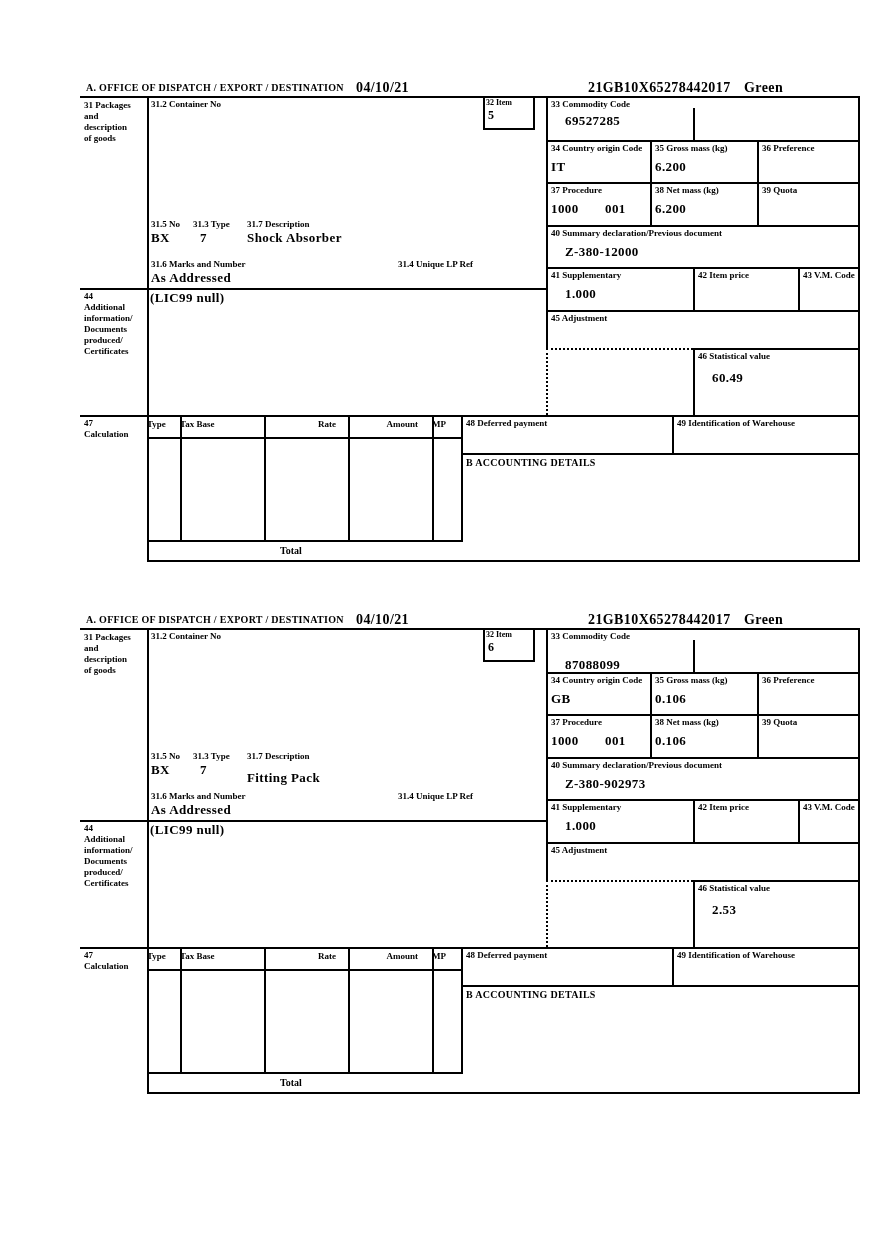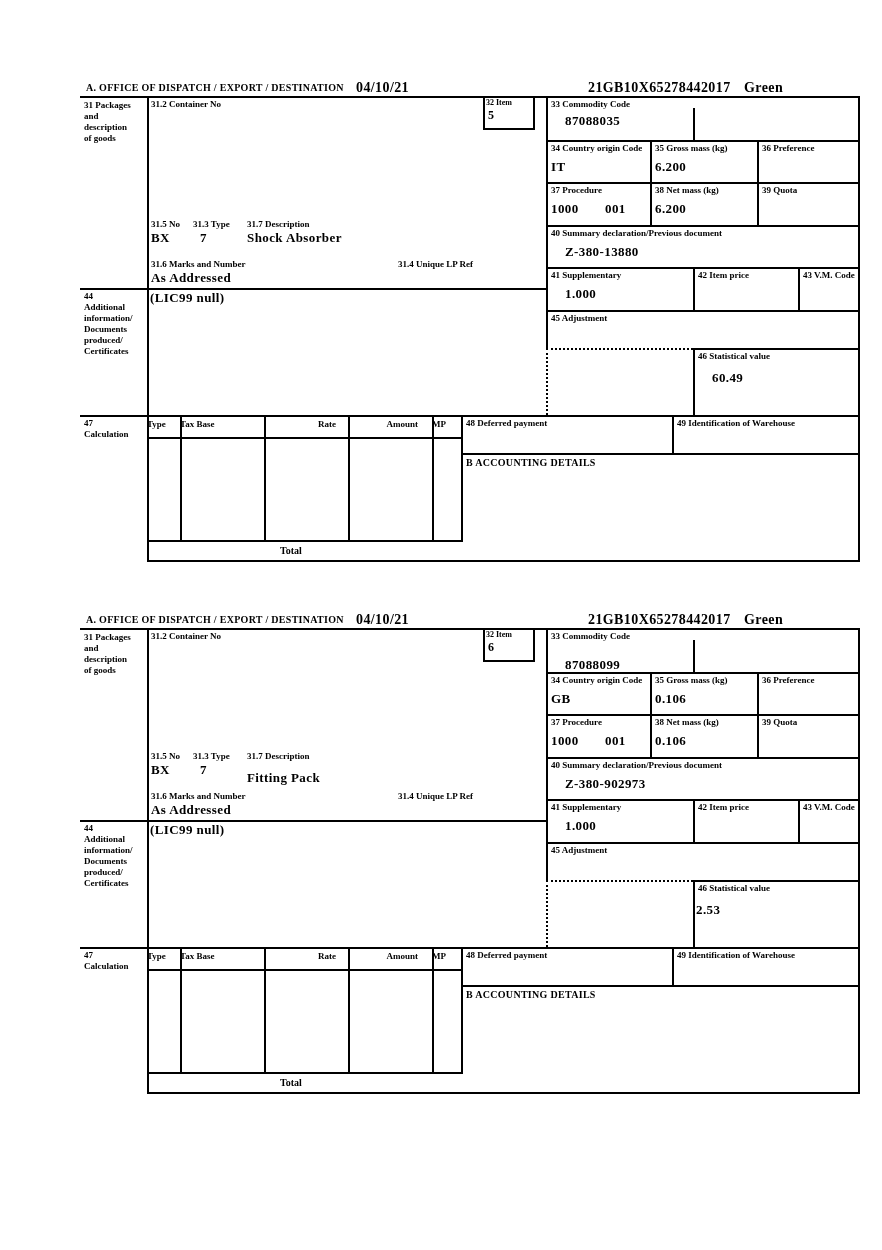--- a/index.html
+++ b/index.html
@@ -77,21 +77,21 @@
 Certificates</div>
     <div class="lbl" style="left:84px;top:338px;width:60px;">47
 Calculation</div>
 
     <div class="lbl" style="left:151px;top:19px;">31.2 Container No</div>
     <div class="ibox" style="left:483px;top:16px;width:52px;height:34px;"></div>
     <div class="lbl tiny" style="left:486px;top:18px;">32 Item</div>
     <div class="val" style="left:488px;top:28px;font-size:12px;">5</div>
 
     <div class="lbl" style="left:551px;top:19px;">33 Commodity Code</div>
-    <div class="val" style="left:565px;top:33px;">87088035</div>
+    <div class="val" style="left:565px;top:33px;">69527285</div>
 
     <div class="lbl" style="left:551px;top:63px;">34 Country origin Code</div>
     <div class="val" style="left:551px;top:79px;">IT</div>
     <div class="lbl" style="left:655px;top:63px;">35 Gross mass (kg)</div>
     <div class="val" style="left:655px;top:79px;">6.200</div>
     <div class="lbl" style="left:762px;top:63px;">36 Preference</div>
 
     <div class="lbl" style="left:551px;top:105px;">37 Procedure</div>
     <div class="val" style="left:551px;top:121px;">1000</div>
     <div class="val" style="left:605px;top:121px;">001</div>
@@ -100,21 +100,21 @@
     <div class="lbl" style="left:762px;top:105px;">39 Quota</div>
 
     <div class="lbl" style="left:151px;top:139px;">31.5 No</div>
     <div class="lbl" style="left:193px;top:139px;">31.3 Type</div>
     <div class="lbl" style="left:247px;top:139px;">31.7 Description</div>
     <div class="val" style="left:151px;top:150px;">BX</div>
     <div class="val" style="left:200px;top:150px;">7</div>
     <div class="val" style="left:247px;top:150px;">Shock Absorber</div>
 
     <div class="lbl" style="left:551px;top:148px;">40 Summary declaration/Previous document</div>
-    <div class="val" style="left:565px;top:164px;">Z-380-13880</div>
+    <div class="val" style="left:565px;top:164px;">Z-380-12000</div>
 
     <div class="lbl" style="left:151px;top:179px;">31.6 Marks and Number</div>
     <div class="lbl" style="left:398px;top:179px;">31.4 Unique LP Ref</div>
     <div class="val" style="left:151px;top:190px;">As Addressed</div>
 
     <div class="lbl" style="left:551px;top:190px;">41 Supplementary</div>
     <div class="val" style="left:565px;top:206px;">1.000</div>
     <div class="lbl" style="left:698px;top:190px;">42 Item price</div>
     <div class="lbl" style="left:803px;top:190px;">43 V.M. Code</div>
 
@@ -227,21 +227,21 @@
 
     <div class="lbl" style="left:551px;top:190px;">41 Supplementary</div>
     <div class="val" style="left:565px;top:206px;">1.000</div>
     <div class="lbl" style="left:698px;top:190px;">42 Item price</div>
     <div class="lbl" style="left:803px;top:190px;">43 V.M. Code</div>
 
     <div class="val" style="left:150px;top:210px;">(LIC99 null)</div>
 
     <div class="lbl" style="left:551px;top:233px;">45 Adjustment</div>
     <div class="lbl" style="left:698px;top:271px;">46 Statistical value</div>
-    <div class="val" style="left:696px;top:290px;">2.53</div>
+    <div class="val" style="left:712px;top:290px;">2.53</div>
 
     <div class="lbl cc" style="left:147px;top:339px;width:33px;">Type</div>
     <div class="lbl cc" style="left:180px;top:339px;width:84px;">Tax Base</div>
     <div class="lbl cr" style="left:264px;top:339px;width:84px;padding-right:12px;">Rate</div>
     <div class="lbl cr" style="left:348px;top:339px;width:84px;padding-right:14px;">Amount</div>
     <div class="lbl cc" style="left:432px;top:339px;width:29px;">MP</div>
 
     <div class="lbl" style="left:466px;top:338px;">48 Deferred payment</div>
     <div class="lbl" style="left:677px;top:338px;">49 Identification of Warehouse</div>
     <div class="hd" style="left:466px;top:377px;">B ACCOUNTING DETAILS</div>

